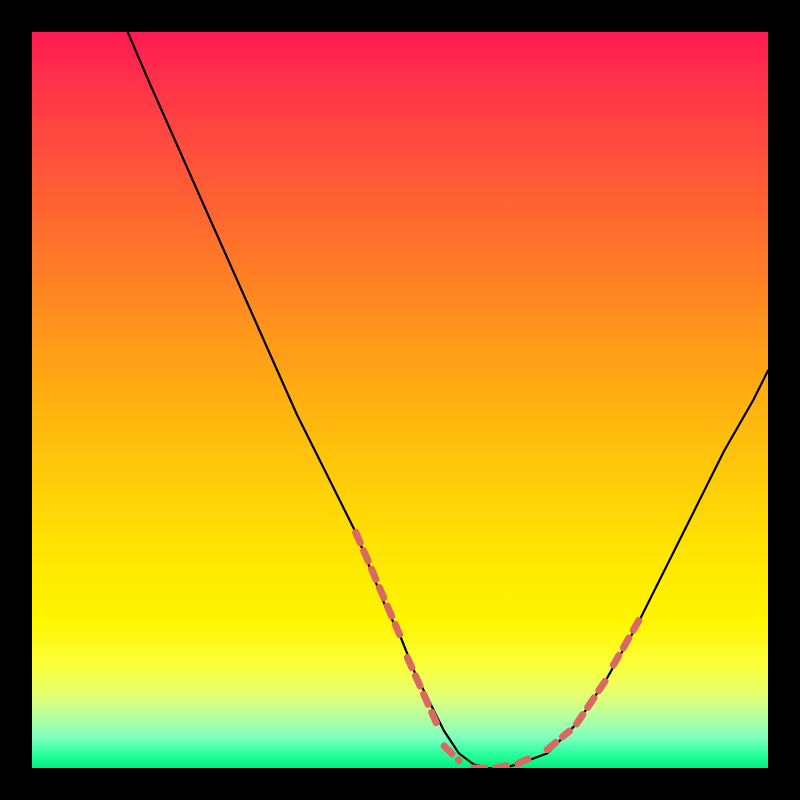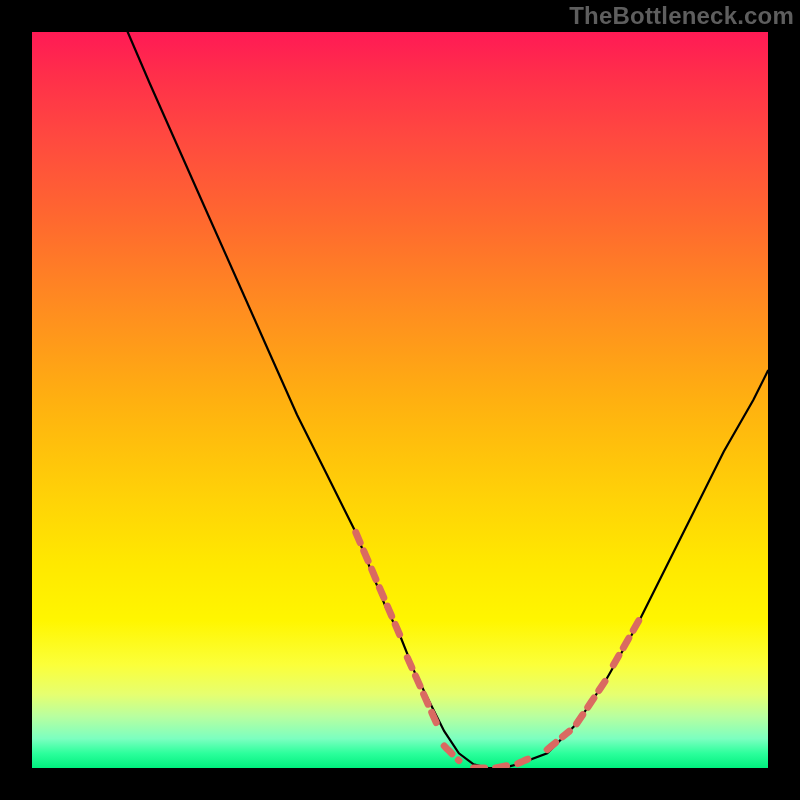--- a/index.html
+++ b/index.html
@@ -81,14 +81,13 @@
           <path d="M412.2 713.9 L414.6 716.4 L417.1 718.8 L419.5 721.3 L422.0 723.7 L424.4 726.2 L426.9 728.6 " fill="none" stroke="#da6a61" stroke-width="7" stroke-linecap="round" stroke-dasharray="11 9"></path>
           <path d="M441.6 736.0 L444.1 736.0 L446.5 736.0 L449.0 736.0 L451.4 736.0 L453.9 736.0 L456.3 736.0 " fill="none" stroke="#da6a61" stroke-width="7" stroke-linecap="round" stroke-dasharray="11 9"></path>
           <path d="M463.7 736.0 L466.1 735.5 L468.6 735.0 L471.0 734.5 L473.5 734.0 L475.9 733.5 L478.4 733.1 " fill="none" stroke="#da6a61" stroke-width="7" stroke-linecap="round" stroke-dasharray="11 9"></path>
           <path d="M485.8 731.6 L488.2 730.5 L490.7 729.4 L493.1 728.3 L495.6 727.2 L498.0 726.1 L500.5 725.0 " fill="none" stroke="#da6a61" stroke-width="7" stroke-linecap="round" stroke-dasharray="11 9"></path>
           <path d="M515.2 717.6 L518.9 714.5 L522.6 711.5 L526.2 708.4 L529.9 705.3 L533.6 702.3 L537.3 699.2 " fill="none" stroke="#da6a61" stroke-width="7" stroke-linecap="round" stroke-dasharray="11 9"></path>
           <path d="M544.6 691.8 L549.5 684.5 L554.5 677.1 L559.4 669.8 L564.3 662.4 L569.2 655.0 L574.1 647.7 " fill="none" stroke="#da6a61" stroke-width="7" stroke-linecap="round" stroke-dasharray="11 9"></path>
           <path d="M581.4 633.0 L586.3 624.4 L591.3 615.8 L596.2 607.2 L601.1 598.6 L606.0 590.0 L610.9 581.4 " fill="none" stroke="#da6a61" stroke-width="7" stroke-linecap="round" stroke-dasharray="11 9"></path>
         </g>
     </svg>
   </div>
-  <div class="watermark">TheBottleneck.com</div>
 </div>
 
 </body></html>

